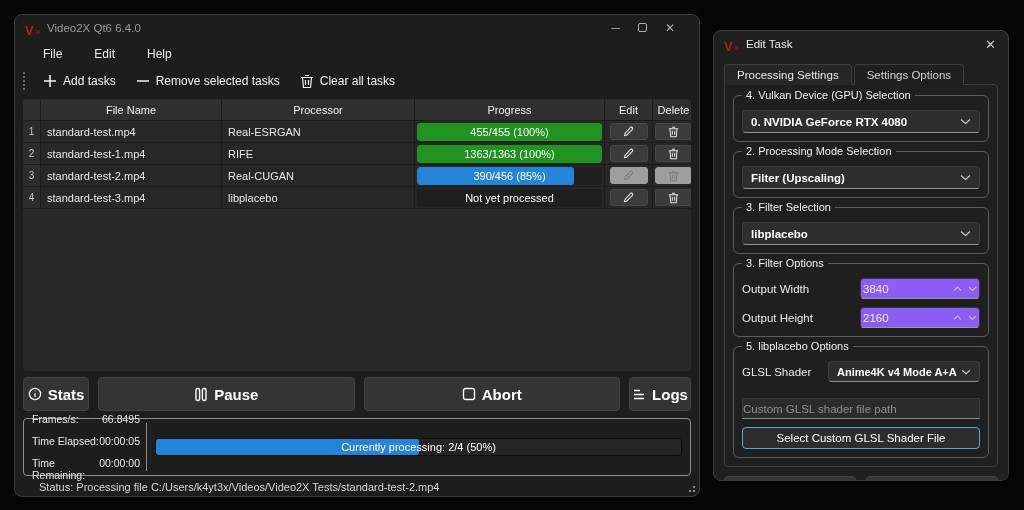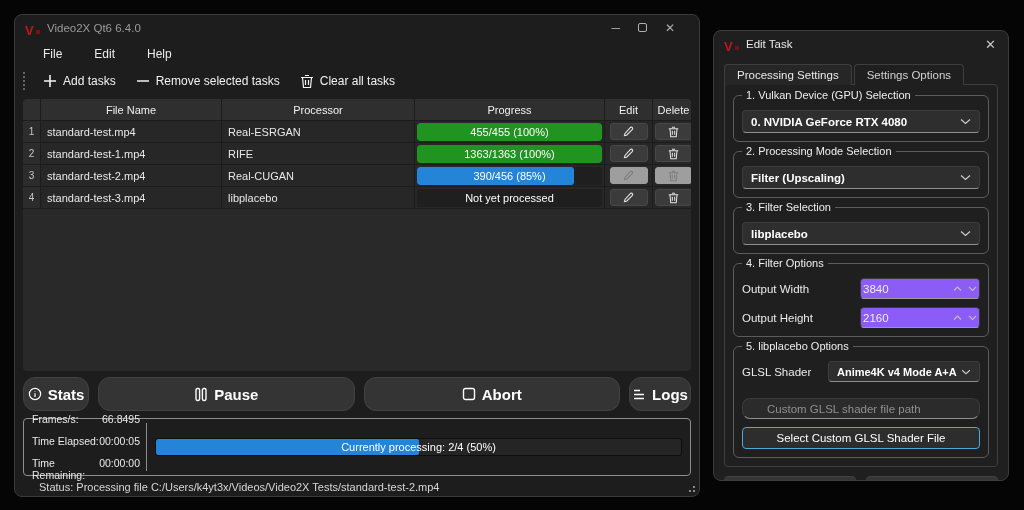--- a/index.html
+++ b/index.html
@@ -43,21 +43,21 @@
   .rowbar .fill { position:absolute; left:0; top:0; bottom:0; border-radius:3px; }
   .rowbar .bartext { position:absolute; inset:0; display:flex; align-items:center; justify-content:center;
                      color:#ffffff; font-size:11px; }
   .mini-btn { width:38px; height:17px; background:#3b3b3b; border:1px solid #474747; border-radius:3px;
               display:flex; align-items:center; justify-content:center; }
   .mini-btn svg { stroke:#e6e6e6; }
   .mini-btn.disabled { background:#9e9e9e; border-color:#9e9e9e; }
   .mini-btn.disabled svg { stroke:#7d7d7d; }
 
   .actions { display:flex; gap:9px; margin:6px 8px 0 8px; height:34px; flex:0 0 auto; }
-  .act-btn { background:#343434; border:1px solid #424242; border-radius:12px; color:#ffffff;
+  .act-btn { background:#343434; border:1px solid #424242; border-radius:4px; color:#ffffff;
              font-weight:bold; font-size:15px; display:flex; align-items:center; justify-content:center; gap:6px; }
   .act-btn svg { stroke:#ffffff; }
   .act-stats { width:66px; } .act-logs { width:62px; }
   .act-pause, .act-abort { flex:1; }
 
   .stats-panel { margin:7px 8px 0 8px; height:58px; border:1px solid #8e8e8e; border-radius:4px;
                  display:flex; align-items:stretch; flex:0 0 auto; background:#1d1d1d; }
   .stats-left { width:122px; padding:4px 6px 4px 8px; display:flex; flex-direction:column; justify-content:center; gap:10px; }
   .stat-row { display:flex; justify-content:space-between; color:#eaeaea; font-size:10.5px; }
   .stat-val { text-align:right; }
@@ -105,21 +105,21 @@
   .opt-label { color:#eaeaea; font-size:11.5px; flex:1; }
   .spin { width:120px; height:21px; background:#8b5cf6; border:1px solid #3a3a3a; border-bottom:1px solid #9a9a9a;
           border-radius:4px; display:flex; align-items:center; padding:0 2px; }
   .spin input { flex:1; background:transparent; border:none; outline:none; color:#eeeeee;
                 font-size:11.5px; font-family:"Liberation Sans", sans-serif; width:60px; }
   .spin .spin-btns { display:flex; gap:6px; }
   .spin svg { stroke:#bdbdbd; }
   .combo.small { width:152px; height:21px; }
   .combo.small .combo-text { font-weight:bold; font-size:11px; }
   .lineedit { height:21px; background:#2b2b2b; border:1px solid #3a3a3a; border-bottom:1px solid #8f8f8f;
-              border-radius:8px; width:100%; padding:0 24px; color:#eeeeee; font-size:11.5px; margin-top:8px;
+              border-radius:0; width:100%; padding:0 0; color:#eeeeee; font-size:11.5px; margin-top:8px;
               font-family:"Liberation Sans", sans-serif; outline:none; }
   .lineedit::placeholder { color:#8f8f8f; }
   .accent-btn { margin-top:8px; width:100%; height:22px; background:#2d2d2d; border:1px solid #4fa8d8;
                 border-radius:4px; color:#ffffff; font-size:11.5px; display:flex; align-items:center; justify-content:center; }
   .dlg-footer { display:flex; gap:10px; padding:9px 10px 10px 10px; flex:0 0 auto; }
   .dlg-btn { flex:1; height:22px; background:#353535; border:1px solid #414141; border-radius:4px;
              color:#f2f2f2; font-size:11.5px; display:flex; align-items:center; justify-content:center; }
 </style>
 </head>
 <body>
@@ -347,21 +347,21 @@
     </div>
 
     <div class="tabs">
       <span class="tab active">Processing Settings</span>
       <span class="tab inactive">Settings Options</span>
     </div>
 
     <div class="tabpane">
 
       <div class="group">
-        <span class="group-title">1. Vulkan Device (GPU) Selection</span>
+        <span class="group-title">4. Vulkan Device (GPU) Selection</span>
         <div class="combo">
           <span class="combo-text">0. NVIDIA GeForce RTX 4080</span>
           <svg width="11" height="7" viewBox="0 0 11 7" fill="none" stroke-width="1.3">
               <path d="M1 1.5 L5.5 5.5 L10 1.5"></path>
             </svg>
         </div>
       </div>
 
       <div class="group">
         <span class="group-title">2. Processing Mode Selection</span>
@@ -377,21 +377,21 @@
         <span class="group-title">3. Filter Selection</span>
         <div class="combo">
           <span class="combo-text">libplacebo</span>
           <svg width="11" height="7" viewBox="0 0 11 7" fill="none" stroke-width="1.3">
               <path d="M1 1.5 L5.5 5.5 L10 1.5"></path>
             </svg>
         </div>
       </div>
 
       <div class="group">
-        <span class="group-title">4. Filter Options</span>
+        <span class="group-title">3. Filter Options</span>
         <div class="opt-row">
           <span class="opt-label">Output Width</span>
           <div class="spin">
             <input value="3840" style="">
             <span class="spin-btns">
               <svg width="9" height="6" viewBox="0 0 9 6" fill="none" stroke-width="1.2">
                   <path d="M1 4.5 L4.5 1 L8 4.5"></path>
                 </svg>
               <svg width="9" height="6" viewBox="0 0 9 6" fill="none" stroke-width="1.2">
                   <path d="M1 1 L4.5 4.5 L8 1"></path>

